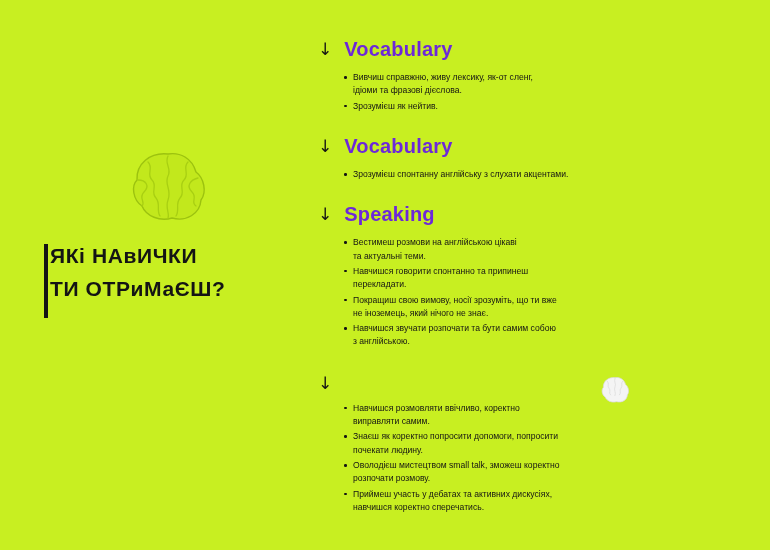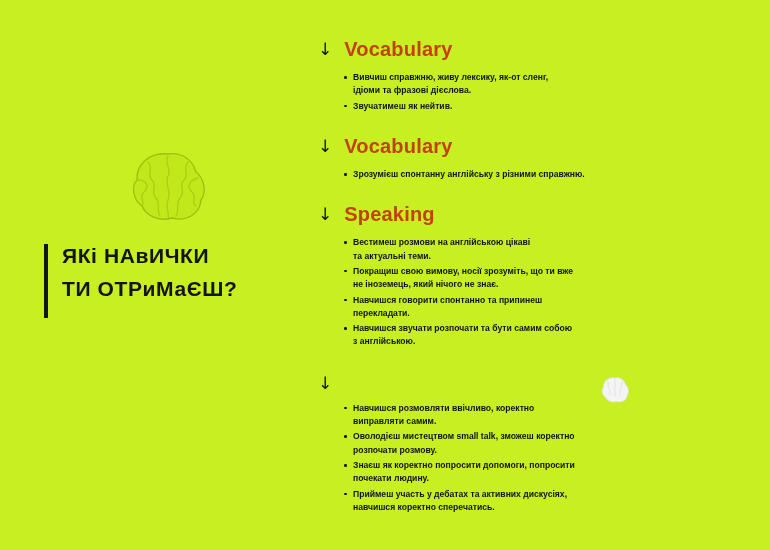--- a/index.html
+++ b/index.html
@@ -22,21 +22,21 @@
   }
   
   .left-block {
     position: absolute;
     left: 44px;
     top: 240px;
     width: 240px;
   }
   .title-wrap {
     position: relative;
-    padding-left: 18px;
+    padding-left: 6px;
   }
   .title-bar {
     position: absolute;
     left: 0;
     top: 4px;
     width: 4px;
     height: 74px;
     background: #141414;
   }
   .title-line {
@@ -83,32 +83,32 @@
   }
   .arrow {
     font-size: 17px;
     line-height: 1;
     color: #141414;
     font-family: "DejaVu Sans", sans-serif;
   }
   .sec-title {
     font-size: 20px;
     font-weight: bold;
-    color: #c2410c;
+    color: #6d28d9;
     letter-spacing: 0.2px;
   }
   .bullets {
     margin: 0;
     padding: 0 0 0 26px;
     list-style: none;
   }
   .bullets li {
     position: relative;
     font-size: 8.6px;
-    font-weight: bold;
+    font-weight: normal;
     line-height: 1.55;
     color: #141414;
     margin-bottom: 2px;
     padding-left: 9px;
     white-space: pre-line;
   }
   .bullets li:before {
     content: "";
     position: absolute;
     left: 0;
@@ -155,62 +155,62 @@
   <div class="content">
 
     <div class="section vocabulary">
       <div class="sec-head">
         <span class="arrow">↓</span>
         <span class="sec-title">Vocabulary</span>
       </div>
       <ul class="bullets">
         <li>Вивчиш справжню, живу лексику, як-от сленг,
 ідіоми та фразові дієслова.</li>
-        <li>Звучатимеш як нейтив.</li>
+        <li>Зрозумієш як нейтив.</li>
       </ul>
     </div>
 
     <div class="section listening">
       <div class="sec-head">
         <span class="arrow">↓</span>
         <span class="sec-title">Vocabulary</span>
       </div>
       <ul class="bullets">
-        <li>Зрозумієш спонтанну англійську з різними справжню.</li>
+        <li>Зрозумієш спонтанну англійську з слухати акцентами.</li>
       </ul>
     </div>
 
     <div class="section speaking">
       <div class="sec-head">
         <span class="arrow">↓</span>
         <span class="sec-title">Speaking</span>
       </div>
       <ul class="bullets">
         <li>Вестимеш розмови на англійською цікаві
 та актуальні теми.</li>
+        <li>Навчишся говорити спонтанно та припинеш
+перекладати.</li>
         <li>Покращиш свою вимову, носії зрозуміть, що ти вже
 не іноземець, який нічого не знає.</li>
-        <li>Навчишся говорити спонтанно та припинеш
-перекладати.</li>
         <li>Навчишся звучати розпочати та бути самим собою
 з англійською.</li>
       </ul>
     </div>
 
     <div class="section softskills">
       <div class="sec-head">
         <span class="arrow">↓</span>
       </div>
       <ul class="bullets">
         <li>Навчишся розмовляти ввічливо, коректно
 виправляти самим.</li>
+        <li>Знаєш як коректно попросити допомоги, попросити
+почекати людину.</li>
         <li>Оволодієш мистецтвом small talk, зможеш коректно
 розпочати розмову.</li>
-        <li>Знаєш як коректно попросити допомоги, попросити
-почекати людину.</li>
         <li>Приймеш участь у дебатах та активних дискусіях,
 навчишся коректно сперечатись.</li>
       </ul>
     </div>
 
   </div>
 
   <div class="brain-small">
     <svg viewBox="0 0 80 74" width="30" height="28" aria-hidden="true">
       <path d="M40 4 C22 2 8 14 9 30 C3 36 5 50 14 56 C18 66 32 72 44 68 C58 72 72 64 73 50 C79 42 76 28 68 22 C64 8 52 2 40 4 Z" fill="#f4f4f4" stroke="#d9d9d9" stroke-width="2"></path>

